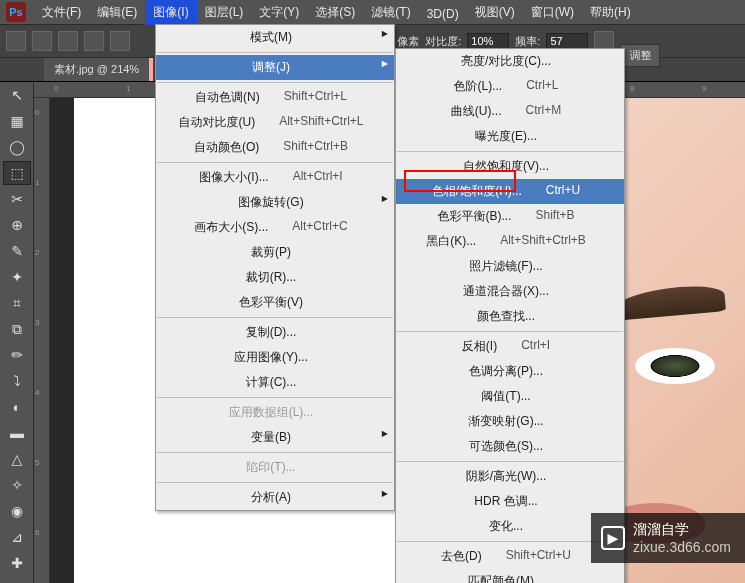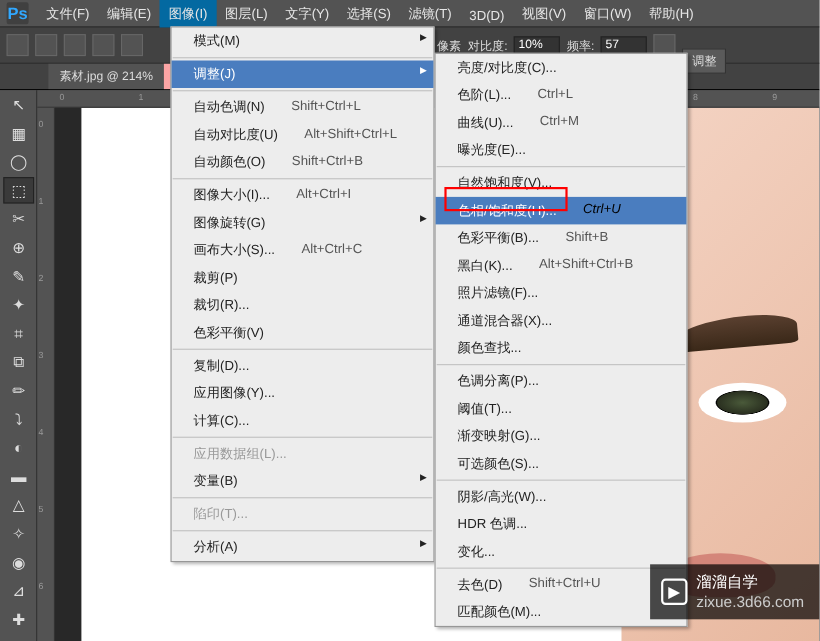--- a/index.html
+++ b/index.html
@@ -1,55 +1,55 @@
 <!DOCTYPE html>
 <html><head>
 <meta charset="utf-8">
 <style>
   * { margin: 0; padding: 0; box-sizing: border-box; font-family: "Microsoft YaHei", sans-serif; }
   body { background: #535353; width: 745px; height: 583px; overflow: hidden; position: relative; }
   
   .menubar { background: #535353; height: 24px; display: flex; align-items: center; padding: 0 6px; font-size: 12px; color: #e6e6e6; }
-  .menubar .ps-logo { width: 20px; height: 20px; background: #404040; color: #31a8ff; font-weight: bold; font-size: 15px; display: flex; align-items: center; justify-content: center; border-radius: 2px; margin-right: 8px; }
+  .menubar .ps-logo { width: 20px; height: 20px; background: #7f1d1d; color: #31a8ff; font-weight: bold; font-size: 11px; display: flex; align-items: center; justify-content: center; border-radius: 2px; margin-right: 8px; }
   .menubar .menu-item { padding: 4px 8px; cursor: default; }
-  .menubar .menu-item.active { background: #0369a1; }
+  .menubar .menu-item.active { background: #1d4ed8; }
   
   .optionbar { background: #424242; height: 34px; border-top: 1px solid #2a2a2a; border-bottom: 1px solid #2a2a2a; display: flex; align-items: center; padding: 0 6px; font-size: 11px; color: #ddd; gap: 6px; }
   .opt-icon { width: 20px; height: 20px; border: 1px solid #666; background: #535353; }
   .opt-input { background: #333; color: #fff; border: 1px solid #222; width: 42px; padding: 1px 3px; font-size: 11px; }
   .opt-btn { background: #5a5a5a; border: 1px solid #333; color: #ddd; padding: 3px 8px; font-size: 11px; margin-top: 28px; }
   
   .tabbar { background: #424242; height: 24px; border-bottom: 1px solid #000; display: flex; align-items: center; padding-left: 44px; font-size: 11px; color: #ddd; }
-  .tab { padding: 4px 10px; background: #535353; border-right: 6px solid #fca5a5; }
+  .tab { padding: 4px 10px; background: #535353; border-right: 4px solid #fca5a5; }
   
   .toolbar { position: absolute; left: 0; top: 82px; width: 34px; background: #535353; border-right: 1px solid #2a2a2a; display: flex; flex-direction: column; }
   .tool { width: 28px; height: 24px; margin: 1px 3px; display: flex; align-items: center; justify-content: center; color: #ddd; font-size: 14px; }
   .tool.active { background: #3a3a3a; border: 1px solid #222; }
   
   .ruler-h { position: absolute; left: 34px; top: 82px; right: 0; height: 16px; background: #535353; border-bottom: 1px solid #333; font-size: 8px; color: #999; }
   .ruler-h span { position: absolute; top: 2px; }
   .ruler-v { position: absolute; left: 34px; top: 98px; width: 16px; bottom: 0; background: #535353; border-right: 1px solid #333; font-size: 8px; color: #999; }
   .ruler-v span { position: absolute; left: 1px; writing-mode: horizontal-tb; }
   
   .canvas-area { position: absolute; left: 50px; top: 98px; right: 0; bottom: 0; background: #282828; overflow: hidden; }
   .canvas { position: absolute; left: 24px; top: 0; right: 0; bottom: 0; background: #fff; }
   .face { position: absolute; right: 0; top: 0; bottom: 0; width: 180px; background: linear-gradient(135deg, #f4d4c4 0%, #e8b89f 100%); }
   .eye { position: absolute; top: 250px; right: 30px; width: 80px; height: 36px; background: radial-gradient(ellipse at center, #4a5a3a 0%, #2a3020 40%, #000 42%, #fff 44%); border-radius: 50%; }
   .brow { position: absolute; top: 190px; right: 20px; width: 110px; height: 28px; background: linear-gradient(180deg, #5a4030 0%, #3a2818 100%); border-radius: 60% 40% 10% 10%; transform: rotate(-5deg); }
   .lips { position: absolute; bottom: 40px; right: 40px; width: 100px; height: 40px; background: #d4867a; border-radius: 50% 50% 40% 40%; }
   
   .dropdown { position: absolute; background: #ededed; color: #222; font-size: 12px; border: 1px solid #979797; box-shadow: 2px 2px 3px rgba(0,0,0,.3); }
-  .dropdown-item { padding: 4px 28px 4px 20px; display: flex; justify-content: flex-start; white-space: nowrap; cursor: default; min-width: 220px; }
+  .dropdown-item { padding: 4px 28px 4px 20px; display: flex; justify-content: center; white-space: nowrap; cursor: default; min-width: 220px; }
   .dropdown-item.disabled { color: #999; }
   .dropdown-item.highlight { background: #4a7dbf; color: #fff; }
   .dropdown-item.has-sub::after { content: "▶"; font-size: 8px; position: absolute; right: 6px; }
   .dropdown-item.highlight.has-sub::after { color: #fff; }
   .dropdown-sep { height: 1px; background: #c0c0c0; margin: 2px 1px; }
   .shortcut { color: #555; margin-left: 24px; }
-  .dropdown-item.highlight .shortcut { color: #000000; font-style: italic; }
+  .dropdown-item.highlight .shortcut { color: #ffffff; }
   #menu1 { left: 155px; top: 24px; width: 240px; }
   #menu1 .dropdown-item { min-width: 200px; position: relative; }
   #menu2 { left: 395px; top: 48px; width: 230px; }
   #menu2 .dropdown-item { min-width: 190px; position: relative; }
   
   .red-highlight { position: absolute; left: 404px; top: 170px; width: 112px; height: 22px; border: 2px solid #ff0000; pointer-events: none; }
   
   .watermark { position: absolute; right: 0; bottom: 20px; background: rgba(0,0,0,.7); color: #fff; font-size: 14px; padding: 8px 14px 8px 10px; display: flex; align-items: center; gap: 8px; }
   .watermark .play { width: 24px; height: 24px; border: 2px solid #fff; border-radius: 4px; display: flex; align-items: center; justify-content: center; }
   .watermark .sub { font-size: 14px; color: #ccc; display: block; }
@@ -252,20 +252,24 @@
       <span>照片滤镜(F)...</span>
     </div>
     <div class="dropdown-item">
       <span>通道混合器(X)...</span>
     </div>
     <div class="dropdown-item">
       <span>颜色查找...</span>
     </div>
     <div class="dropdown-sep"></div>
     <div class="dropdown-item">
+      <span>反相(I)</span>
+      <span class="shortcut">Ctrl+I</span>
+    </div>
+    <div class="dropdown-item">
       <span>色调分离(P)...</span>
     </div>
     <div class="dropdown-item">
       <span>阈值(T)...</span>
     </div>
     <div class="dropdown-item">
       <span>渐变映射(G)...</span>
     </div>
     <div class="dropdown-item">
       <span>可选颜色(S)...</span>

